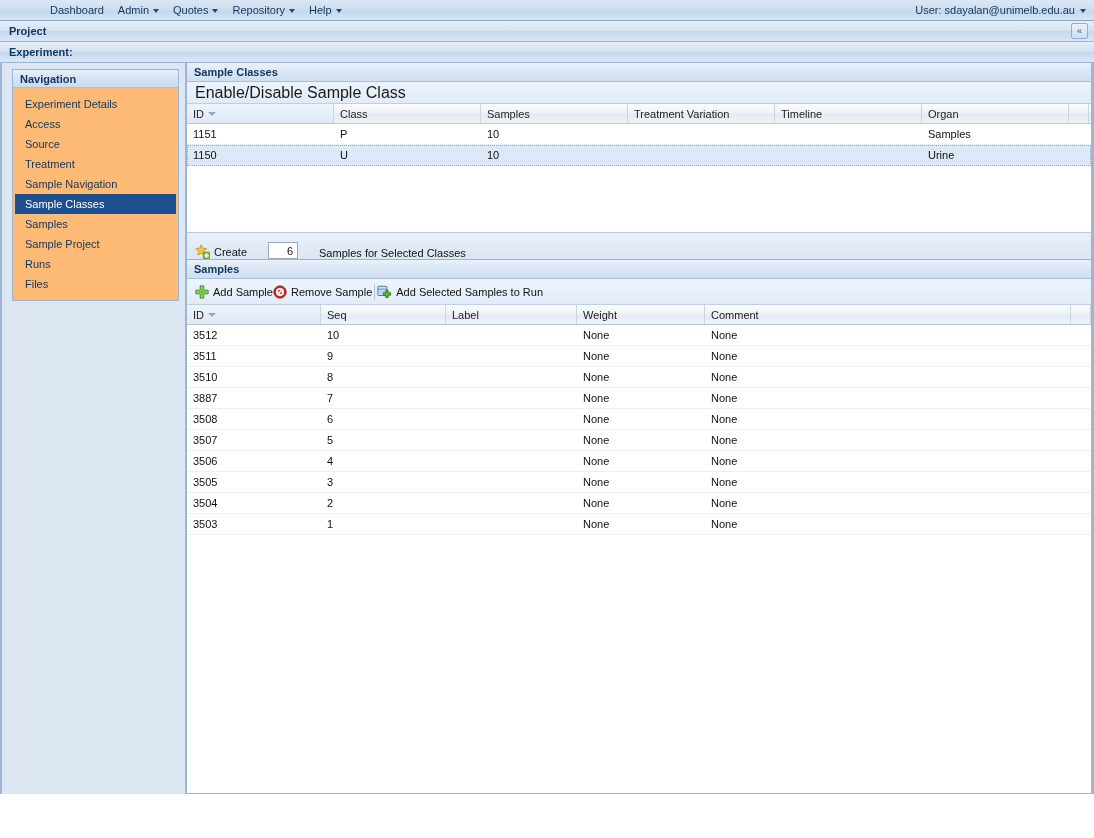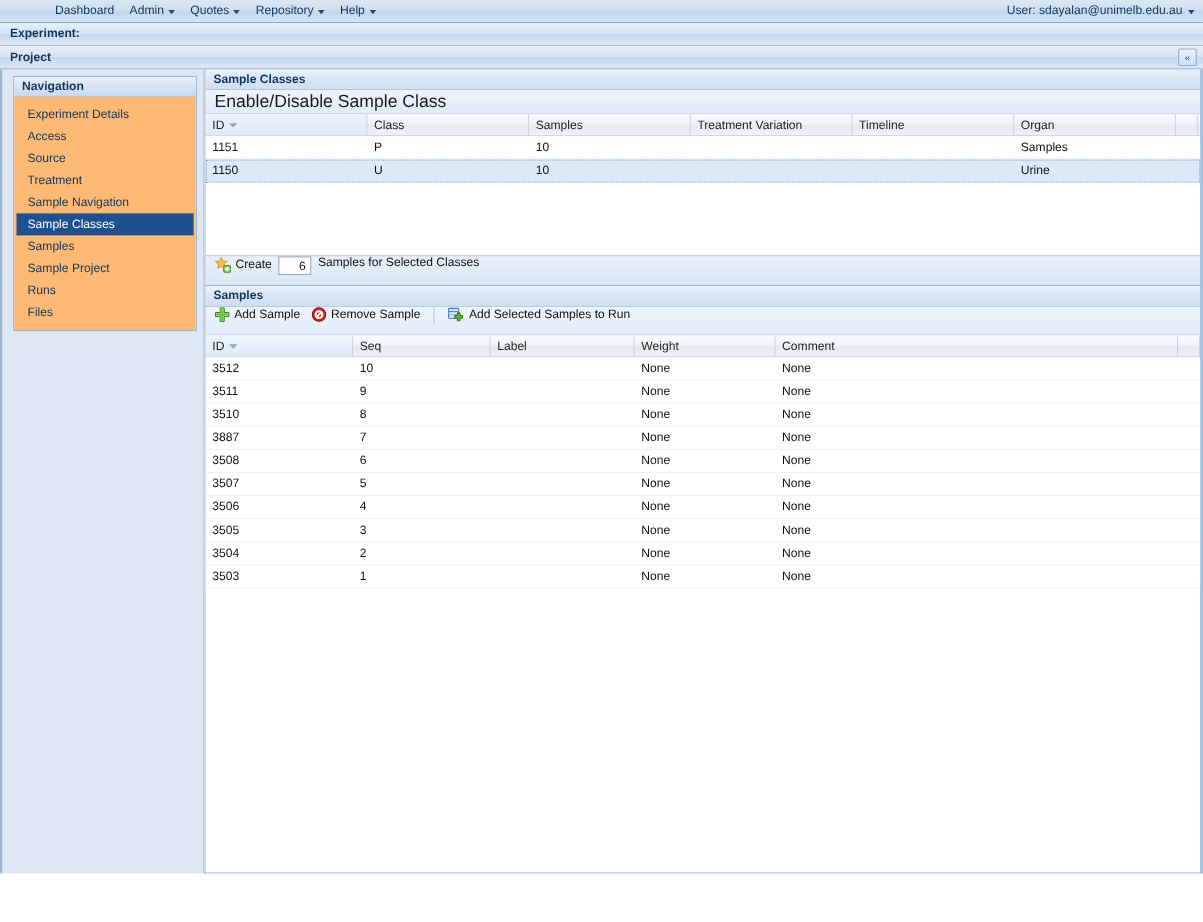--- a/index.html
+++ b/index.html
@@ -235,23 +235,23 @@
 
   .grid-body-sc { height: 108px; background: #ffffff; }
   .grid-body-sm { background: #ffffff; }
 
   
   .createbar {
     height: 27px;
     background: linear-gradient(to bottom, #e9f0fa 0%, #dbe6f4 100%);
     border-top: 1px solid #b6c9de;
     display: flex;
-    align-items: flex-start;
+    align-items: flex-end;
     padding-left: 8px;
-    gap: 6px;
+    gap: 21px;
   }
   .link-btn {
     display: flex;
     align-items: center;
     gap: 4px;
     font-size: 11px;
     color: #111;
     cursor: pointer;
     white-space: nowrap;
   }
@@ -267,23 +267,22 @@
     color: #111;
   }
   .plain-text { font-size: 11px; color: #111; }
 
   
   .toolbar {
     height: 26px;
     background: linear-gradient(to bottom, #eef4fc 0%, #e2ecf8 100%);
     border-bottom: 1px solid #bccfe4;
     display: flex;
-    align-items: flex-start;
+    align-items: center;
     padding-left: 8px;
-    gap: 10px;
   }
   .tb-sep {
     width: 1px; height: 16px;
     background: #b7c7da;
     margin: 0 2px;
   }
 
   
   .ico { display: inline-block; flex: 0 0 auto; line-height: 0; }
 
@@ -316,27 +315,27 @@
           <span>Help</span>
           <span class="caret"></span>
         </div>
       </div>
     <div class="menu-right">
       <span class="plain-text" style="color:#12355c;">User: sdayalan@unimelb.edu.au</span>
       <span class="caret" style="margin-left:5px;"></span>
     </div>
   </div>
 
-  <div class="bluebar second">
-    <span class="bluebar-label">Experiment:</span>
-  </div>
-
   <div class="bluebar">
     <span class="bluebar-label">Project</span>
     <div class="collapse-btn">«</div>
+  </div>
+
+  <div class="bluebar second">
+    <span class="bluebar-label">Experiment:</span>
   </div>
 
   <div class="body-wrap">
 
     <div class="leftcol">
       <div class="navpanel">
         <div class="navpanel-header">Navigation</div>
         <div class="navlist" id="navlist-host">
             <div class="navitem"><span>Experiment Details</span></div>
             <div class="navitem"><span>Access</span></div>

